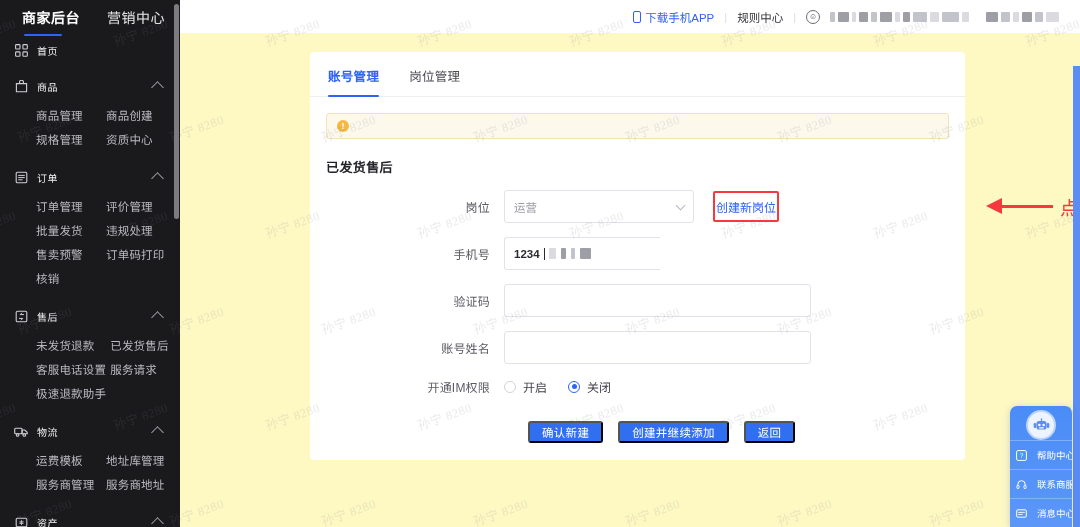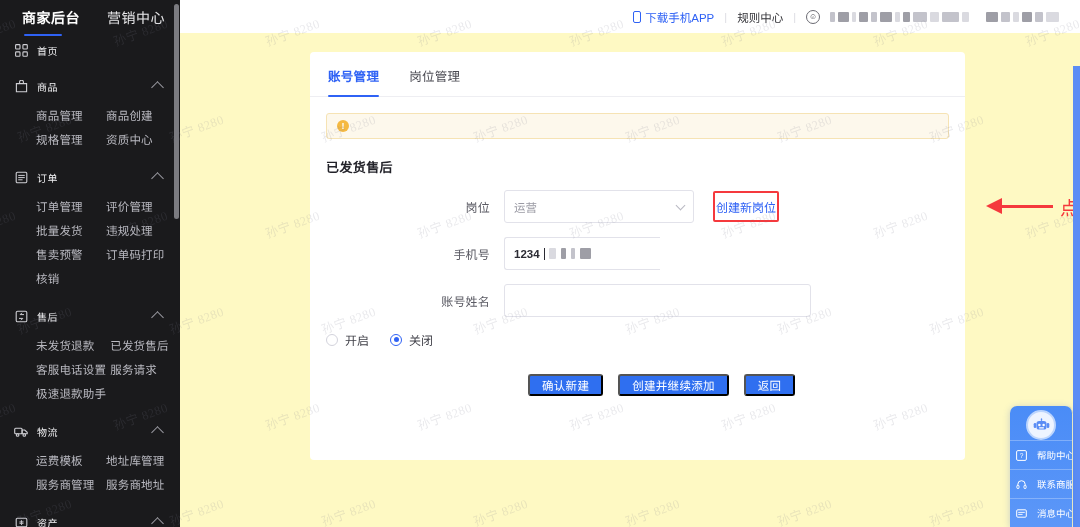--- a/index.html
+++ b/index.html
@@ -442,29 +442,36 @@
             <span>1234</span>
             <span class="phone-cursor"></span>
             <i class="redact l" style="width:7px;height:11px"></i>
               <i class="redact d" style="width:5px;height:11px"></i>
               <i class="redact" style="width:4px;height:11px"></i>
               <i class="redact d" style="width:11px;height:11px"></i>
           </div>
         </div>
       </div>
 
+      <div class="field">
+        <label class="field-label">验证码</label>
+        <div class="input wide-input">
+          <span></span>
+        </div>
+      </div>
 
       <div class="field">
         <label class="field-label">账号姓名</label>
         <div class="input wide-input">
           <span></span>
         </div>
       </div>
 
       <div class="field">
+        <label class="field-label">开通IM权限</label>
         <div class="radio-row" id="im-radio-group">
             <span class="radio"></span>
             <span class="radio-label">开启</span>
             <span class="radio checked"></span>
             <span class="radio-label">关闭</span>
           </div>
       </div>
 
       <div class="btn-row" id="btn-row">
           <button class="btn">确认新建</button>

